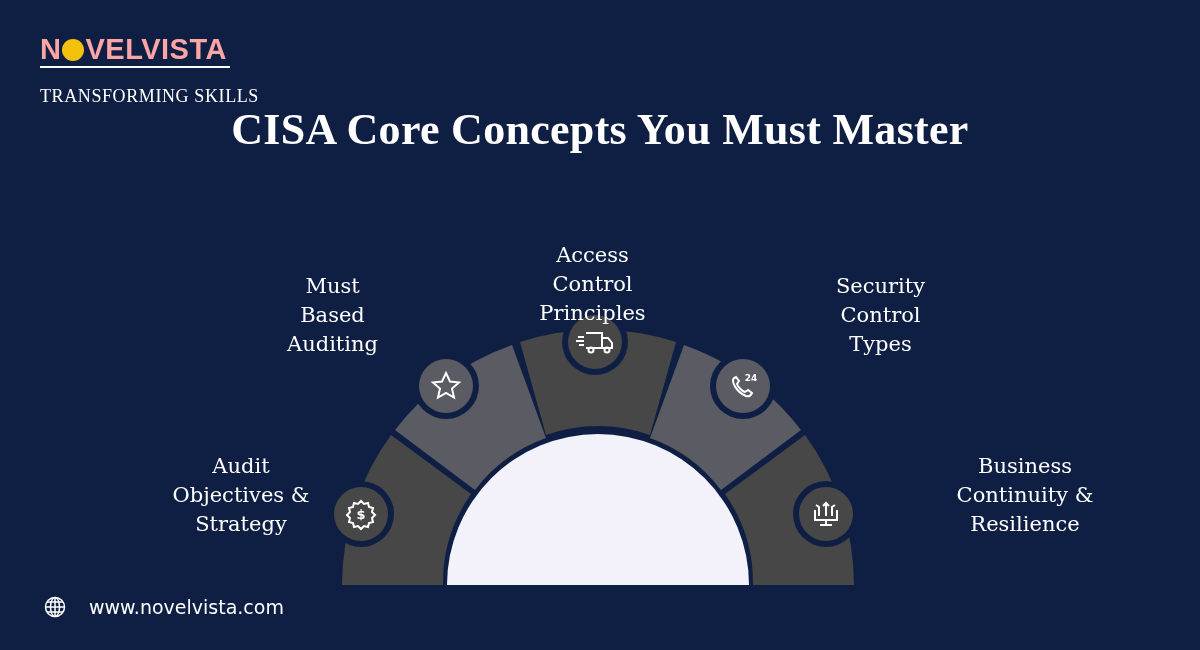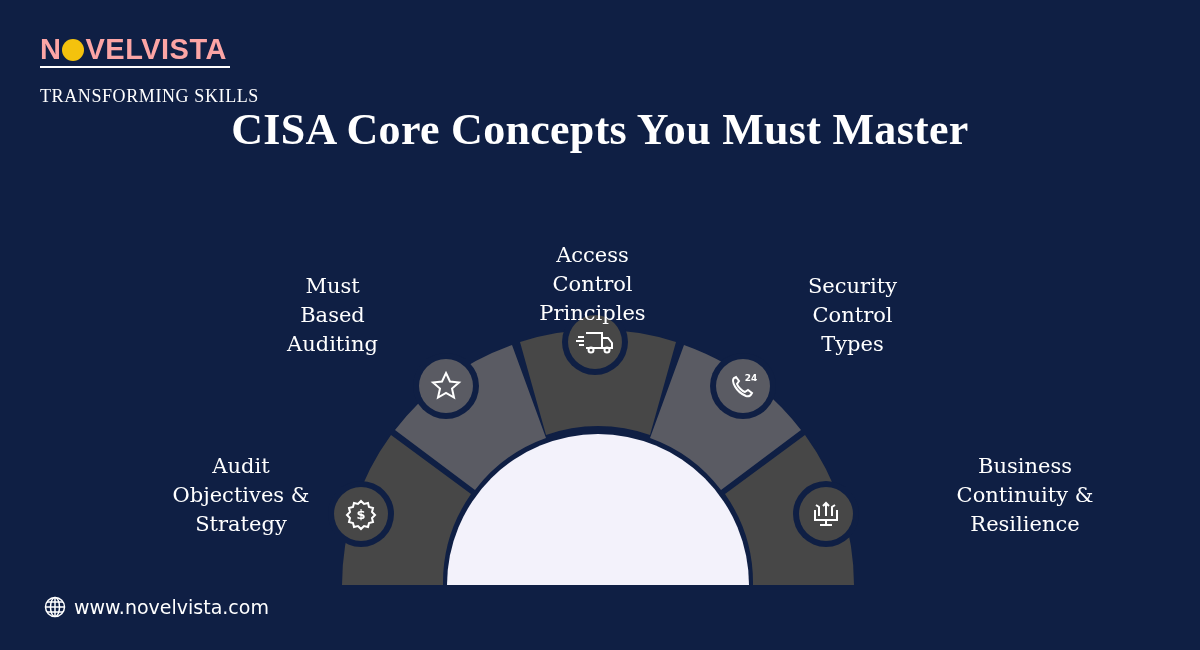--- a/index.html
+++ b/index.html
@@ -5,21 +5,21 @@
   html,body{margin:0;padding:0;}
   body{width:1200px;height:650px;background:#0f1f44;position:relative;overflow:hidden;font-family:"DejaVu Serif",serif;color:#fff;}
   .logo{position:absolute;left:40px;top:34px;}
   .logo-main{font-family:Liberation Sans, sans-serif;font-weight:bold;font-size:29px;letter-spacing:0.5px;line-height:30px;color:#fca5a5;}
   .logo-main .o{display:inline-block;width:22px;height:22px;border-radius:50%;background:#f4c20d;vertical-align:-2px;margin:0 1px;position:relative;}
   .logo-line{height:2px;background:#fff;margin-top:2px;width:190px;}
   .logo-sub{font-family:Liberation Serif, serif;font-size:18px;letter-spacing:0.6px;margin-top:18px;color:#fff;}
   .title{position:absolute;left:0;right:0;top:104px;text-align:center;font-family:Liberation Serif, serif;font-weight:bold;font-size:44px;letter-spacing:0.3px;}
   .label{position:absolute;text-align:center;font-family:"DejaVu Serif",serif;font-size:21px;line-height:29px;white-space:pre-line;}
   .arc{position:absolute;left:0;top:0;}
-  .footer{position:absolute;left:44px;top:596px;display:flex;align-items:center;gap:8px;font-family:"DejaVu Sans",sans-serif;font-size:19px;}
+  .footer{position:absolute;left:44px;top:596px;display:flex;align-items:center;gap:23px;font-family:"DejaVu Sans",sans-serif;font-size:19px;}
 </style>
 </head>
 <body>
 
 <div class="logo">
   <div class="logo-main"><span>N</span><span class="o"></span><span>VELVISTA</span></div>
   <div class="logo-line"></div>
   <div class="logo-sub">TRANSFORMING SKILLS</div>
 </div>
 
@@ -79,21 +79,21 @@
 
 <div class="label" style="left:156px;top:452px;width:170px;">Audit
 Objectives &amp;
 Strategy</div>
 <div class="label" style="left:260px;top:272px;width:145px;">Must
 Based
 Auditing</div>
 <div class="label" style="left:520px;top:205px;width:145px;margin-top:36px;">Access
 Control
 Principles</div>
-<div class="label" style="left:780px;top:272px;width:145px;">Security
+<div class="label" style="left:808px;top:272px;width:145px;">Security
 Control
 Types</div>
 <div class="label" style="left:940px;top:452px;width:170px;">Business
 Continuity &amp;
 Resilience</div>
 
 <div class="footer">
   <svg width="22" height="22" viewBox="0 0 22 22">
     <g stroke="#fff" stroke-width="1.5" fill="none">
       <circle cx="11" cy="11" r="9.5"></circle>

